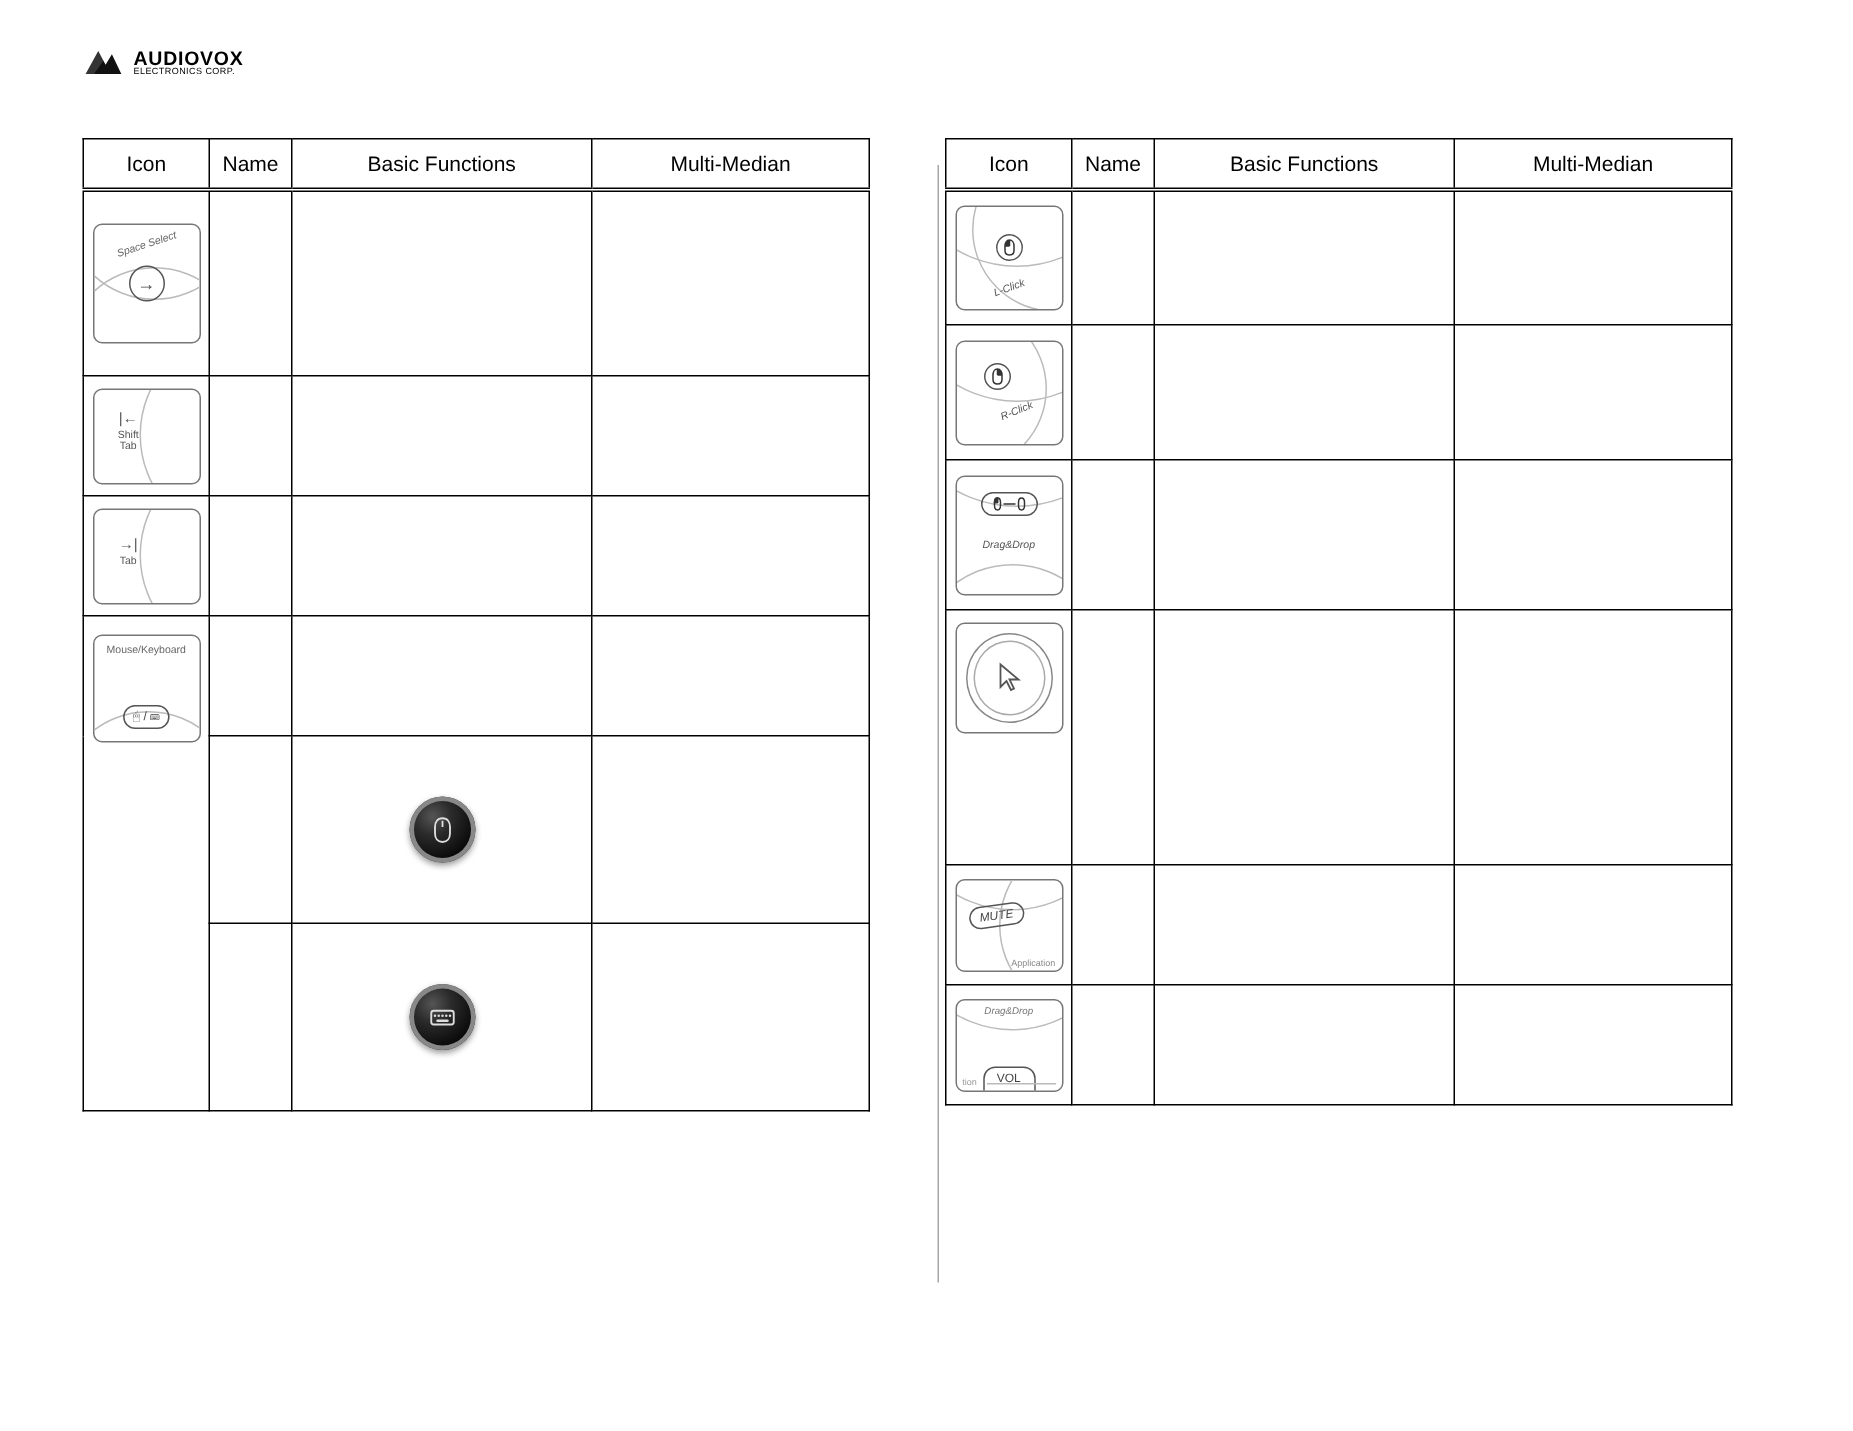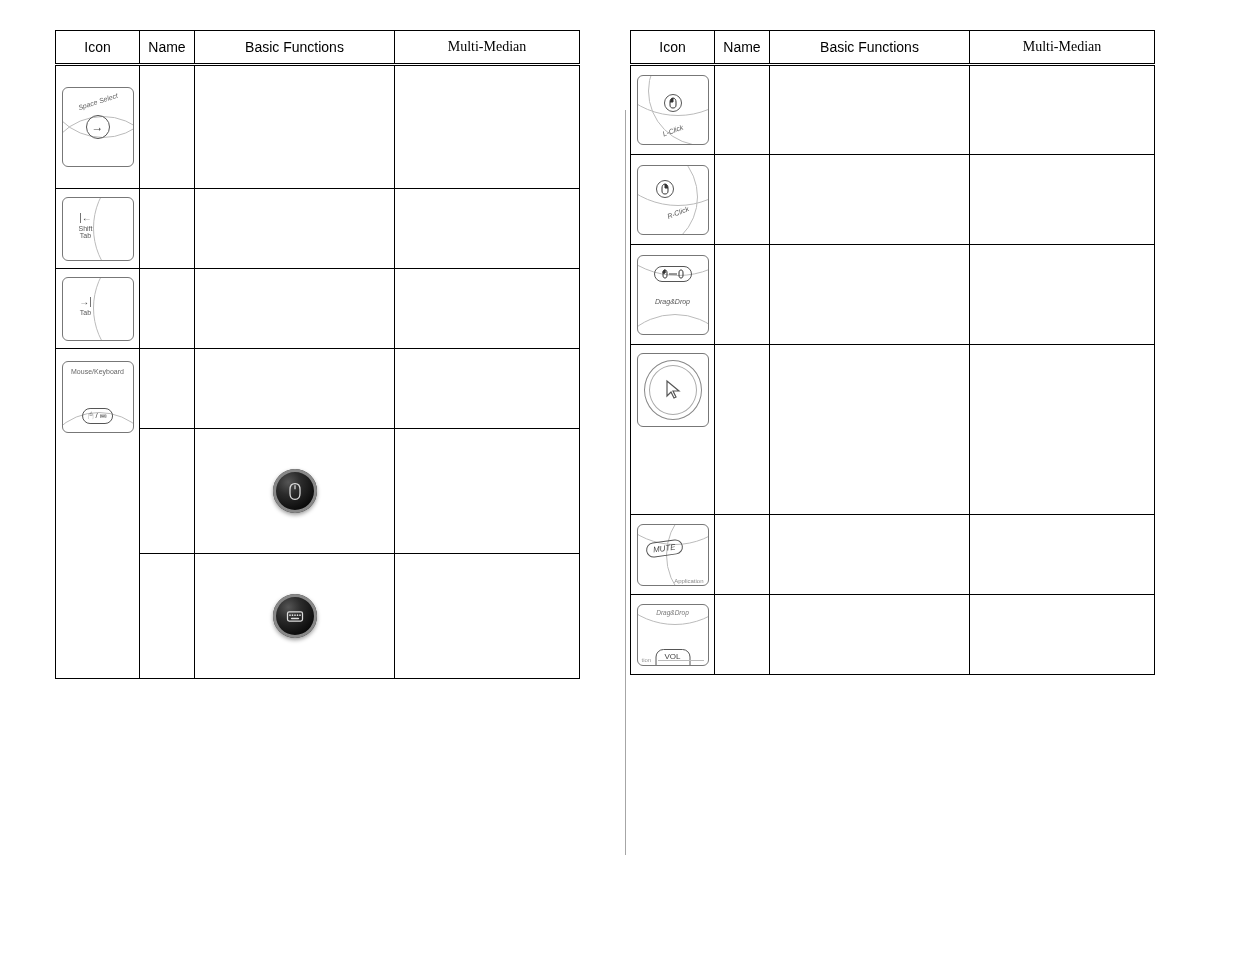--- a/index.html
+++ b/index.html
@@ -44,21 +44,21 @@
     padding: 0;
   }
   .tbl th {
     font-weight: 400;
     height: 34px;
     border-bottom: 3px double #000;
   }
   .col-icon  { width: 84px; }
   .col-name  { width: 55px; }
   .col-func  { width: 200px; }
-  .col-multi { width: 185px; font-family: Liberation Serif, serif; }
+  .col-multi { width: 185px; }
   .icon-cell {
     width: 84px;
     padding: 6px 4px;
   }
   .key-tile {
     width: 72px;
     border: 1px solid #777;
     border-radius: 6px;
     margin: 0 auto;
     position: relative;
@@ -106,20 +106,32 @@
     padding: 2px 6px;
     font-size: 8px;
     color: #444;
     display: inline-block;
   }
 </style>
 </head>
 <body>
 
 <div class="page">
+  <div class="logo">
+    <div class="logo-mark">
+      <svg viewBox="0 0 40 30">
+          <path d="M3 27 L15 5 L22 18 L28 8 L37 27 Z" fill="#111"></path>
+          <path d="M3 27 L15 5 L20 14 L11 27 Z" fill="#fff" opacity="0.15"></path>
+        </svg>
+    </div>
+    <div class="logo-text">
+      <div class="logo-main">AUDIOVOX</div>
+      <div class="logo-sub">ELECTRONICS CORP.</div>
+    </div>
+  </div>
 
   <div class="tables">
 
     <table class="tbl">
       <thead>
         <tr>
           <th class="col-icon">Icon</th>
           <th class="col-name">Name</th>
           <th class="col-func">Basic Functions</th>
           <th class="col-multi">Multi-Median</th>

